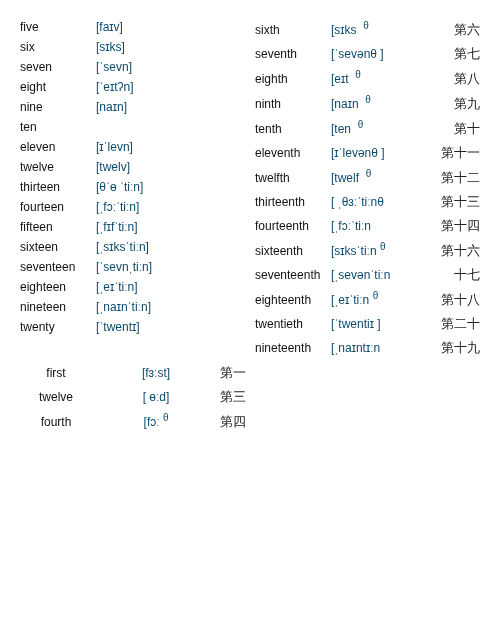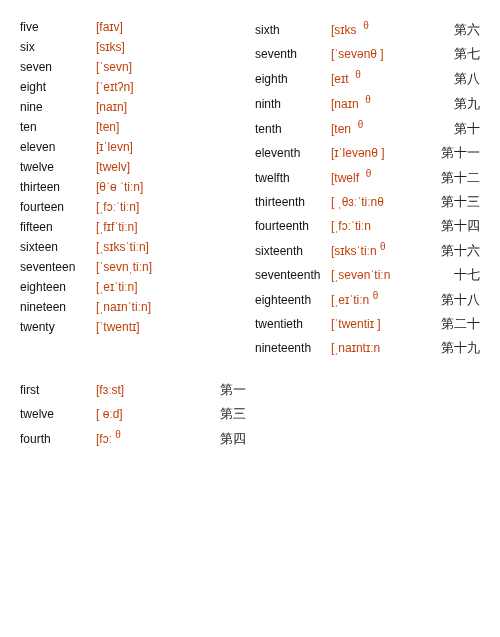--- a/index.html
+++ b/index.html
@@ -28,36 +28,37 @@
       margin-bottom: 6px;
       gap: 4px;
       flex-wrap: wrap;
     }
     .word-en {
       font-weight: normal;
       min-width: 72px;
       font-size: 12px;
     }
     .word-phonetic {
-      color: #c2410c;
+      color: #0c4a6e;
       font-size: 12px;
       flex: 1;
     }
     .word-zh {
       color: #222;
       font-size: 13px;
     }
     .section-break {
       margin-top: 18px;
     }
     .ordinals-section {
-      margin-top: 18px;
+      margin-top: 1px;
       display: grid;
       grid-template-columns: 1fr 1fr;
       column-gap: 8px;
+      text-align: center;
     }
     .seventeenth-row {
       display: flex;
       flex-wrap: wrap;
     }
   </style>
 </head>
 <body>
 
 <div class="main-grid">
@@ -78,21 +79,20 @@
     <div class="word-row">
       <span class="word-en">eight</span>
       <span class="word-phonetic">[ˈeɪtʔn]</span>
     </div>
     <div class="word-row">
       <span class="word-en">nine</span>
       <span class="word-phonetic">[naɪn]</span>
     </div>
     <div class="word-row">
       <span class="word-en">ten</span>
-      <span class="word-phonetic">[ten]</span>
     </div>
     <div class="word-row">
       <span class="word-en">eleven</span>
       <span class="word-phonetic">[ɪˈlevn]</span>
     </div>
     <div class="word-row">
       <span class="word-en">twelve</span>
       <span class="word-phonetic">[twelv]</span>
     </div>
     <div class="word-row">

